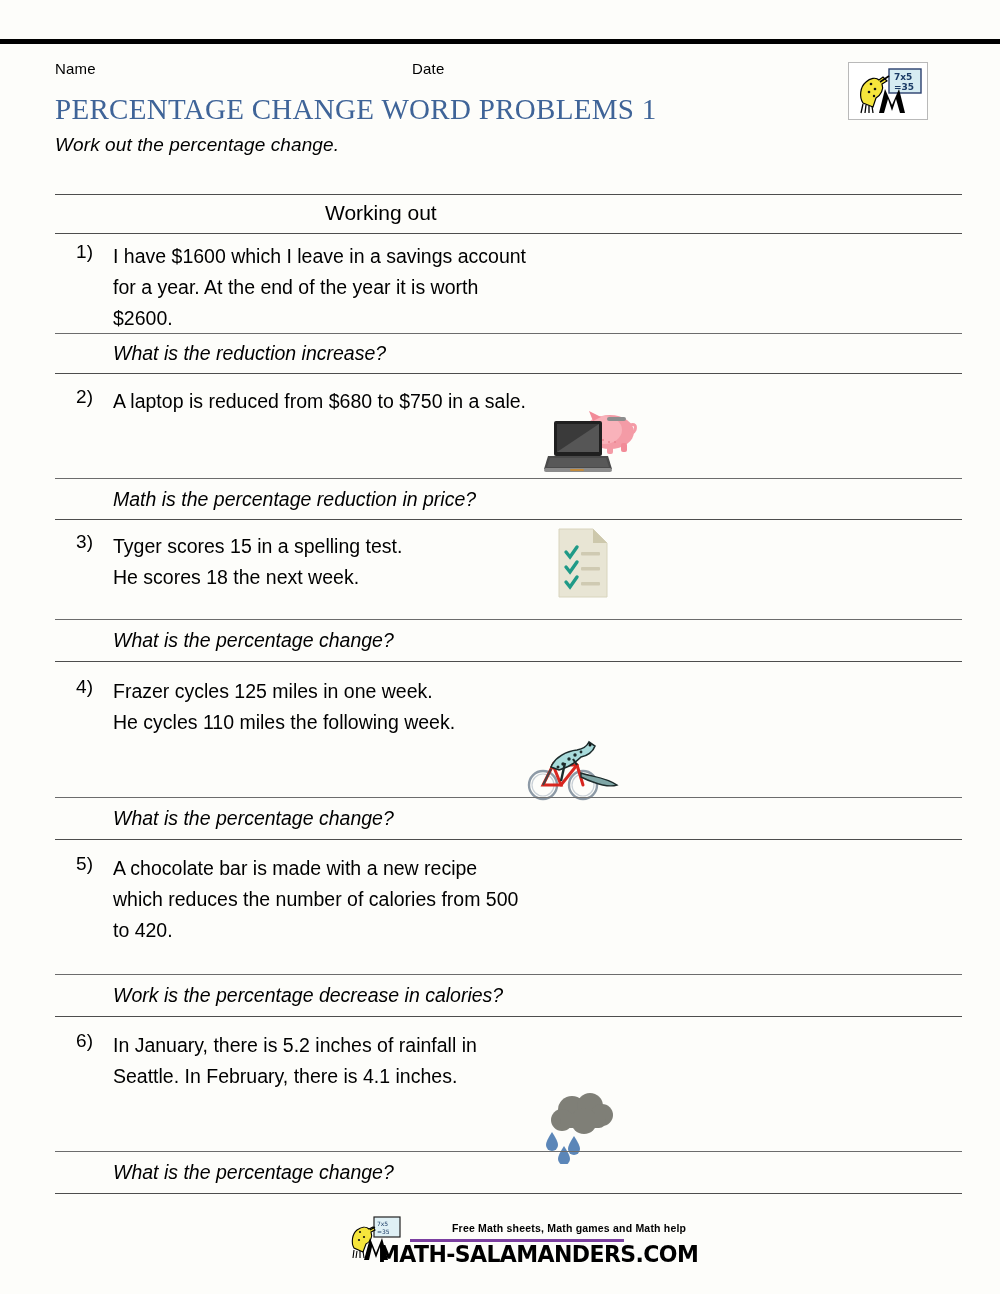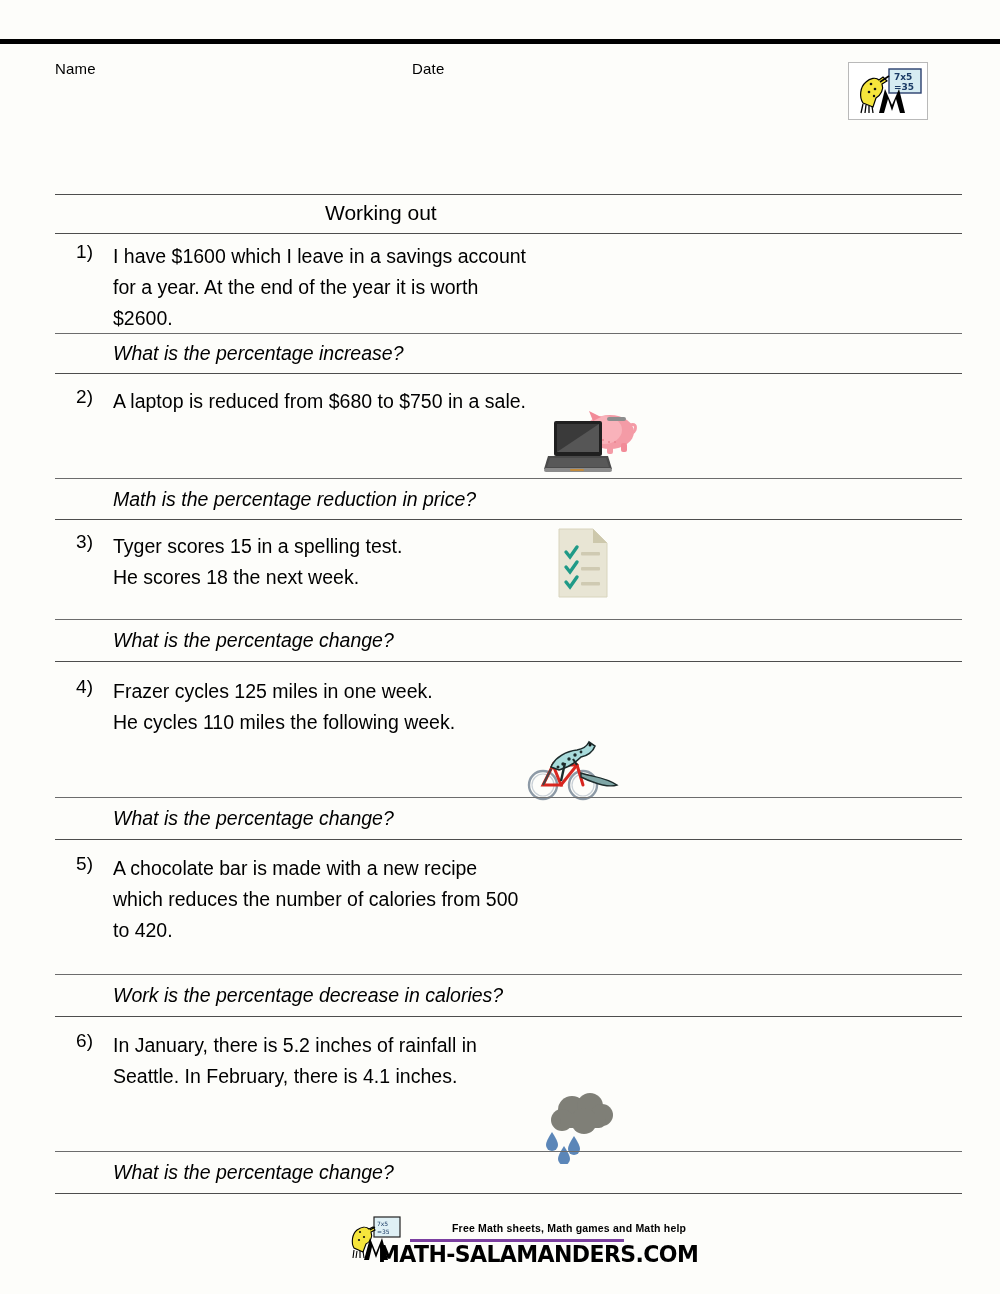--- a/index.html
+++ b/index.html
@@ -143,20 +143,22 @@
         <circle cx="25" cy="33" r="1.2" fill="#111"></circle>
 
         <path d="M31 19 L40 13" stroke="#000" stroke-width="1.6" fill="none"></path>
 
         <path d="M14 41 L12 50 M17 42 L16 50 M20 43 L20 50 M23 43 L24 50" stroke="#000" stroke-width="1.3"></path>
 
         <path d="M30 50 L36 26 L43 42 L50 26 L56 50 L51 50 L47 36 L43 48 L39 36 L35 50 Z" fill="#000"></path>
       </svg>
     </div>
 
+    <div class="title">PERCENTAGE CHANGE WORD PROBLEMS 1</div>
+    <div class="subtitle">Work out the percentage change.</div>
   </div>
 
   <div class="tbl">
 
     <div class="rule" style="top:0px"></div>
     <div class="workhdr" style="top:7px">
       <span>Working out</span>
     </div>
     <div class="rule" style="top:39px"></div>
 
@@ -174,21 +176,21 @@
         <path d="M47 16 q7 -2 5 5 q-2 5 -6 1" fill="none" stroke="#f49ba6" stroke-width="3"></path>
         <rect x="10" y="36" width="6" height="9" rx="2" fill="#f49ba6"></rect>
         <rect x="24" y="36" width="6" height="9" rx="2" fill="#f49ba6"></rect>
         <rect x="38" y="34" width="6" height="9" rx="2" fill="#f28b98"></rect>
         <circle cx="20" cy="31" r="1" fill="#e8848f"></circle>
         <circle cx="26" cy="33" r="1" fill="#e8848f"></circle>
         <circle cx="32" cy="33" r="1" fill="#e8848f"></circle>
       </svg>
     </div>
     <div class="rule thin" style="top:139px"></div>
-    <div class="qask" style="left:58px; top:144px">What is the percentage increase?</div>
+    <div class="qask" style="left:58px; top:144px">What is the reduction increase?</div>
     <div class="rule" style="top:179px"></div>
 
     <div class="qnum" style="left:4px;  top:192px">2)</div>
     <div class="qtext" style="left:58px; top:192px">A laptop is reduced from $680 to $750 in a sale.</div>
     <div class="qimg" style="left:487px; top:223px">
       <svg width="72" height="58" viewBox="0 0 72 58">
         <rect x="12" y="4" width="48" height="35" rx="2" fill="#202020"></rect>
         <rect x="15" y="7" width="42" height="28" fill="#3a3a3a"></rect>
         <path d="M15 35 L57 7 L57 35 Z" fill="#6d6d6d" opacity=".55"></path>
         <path d="M6 39 L66 39 L70 52 L2 52 Z" fill="#4a4a4a"></path>

